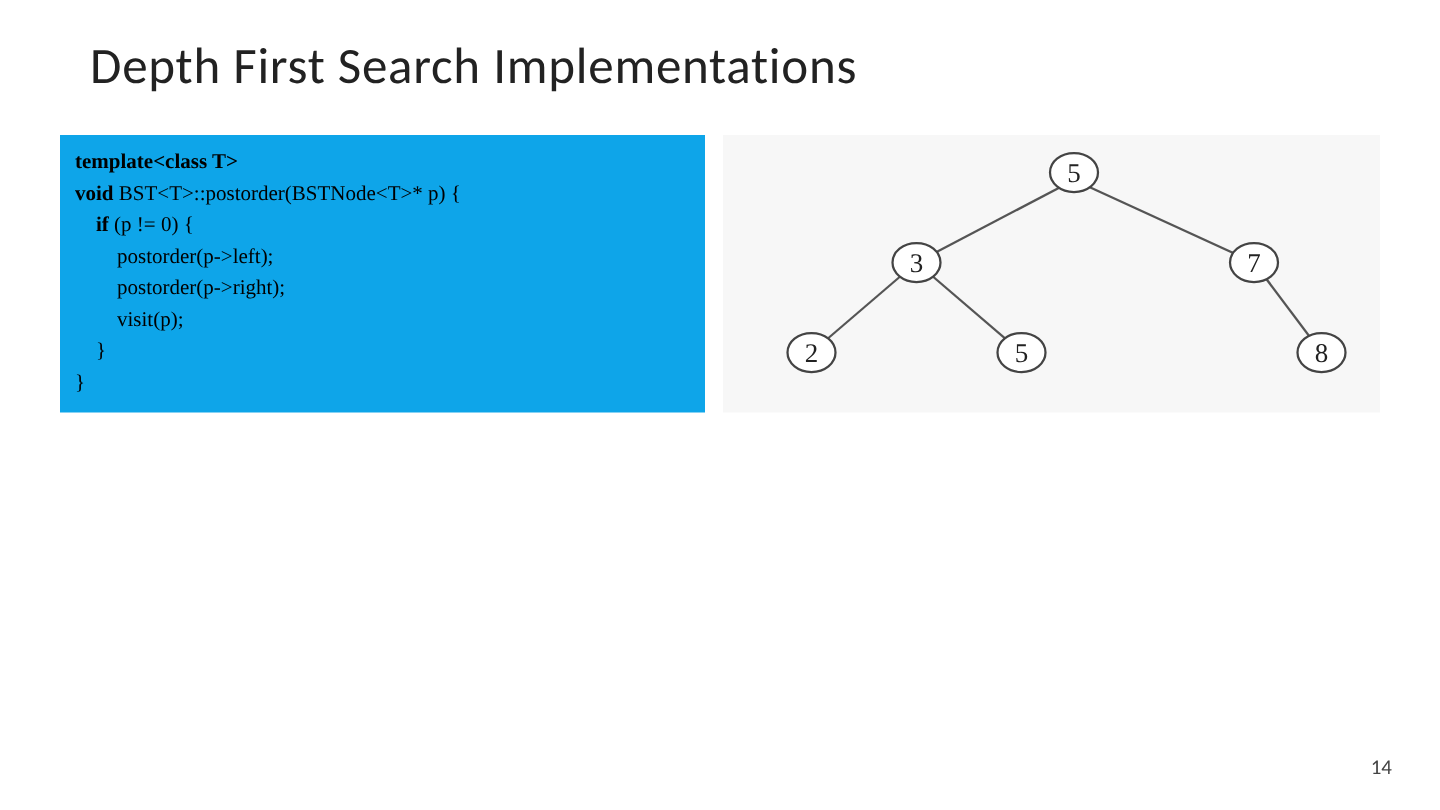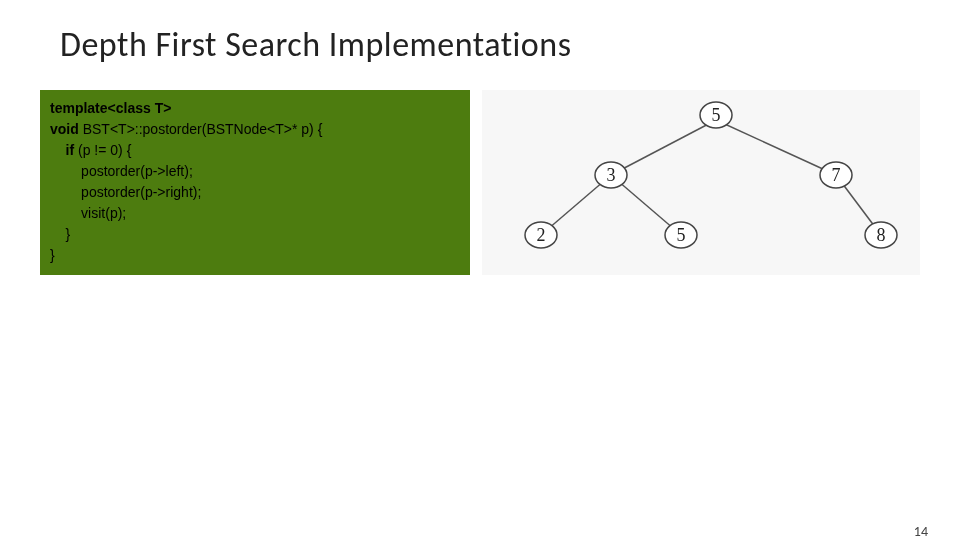--- a/index.html
+++ b/index.html
@@ -23,25 +23,25 @@
   .content {
     position: absolute;
     top: 90px;
     left: 40px;
     right: 40px;
     height: 200px;
     display: flex;
     gap: 12px;
   }
   .code-panel {
-    background: #4d7c0f;
+    background: #0ea5e9;
     width: 430px;
     height: 185px;
     padding: 8px 10px;
-    font-family: Liberation Sans, sans-serif;
+    font-family: Liberation Serif, serif;
     font-size: 14px;
     line-height: 1.5;
     color: #000;
     white-space: pre;
   }
   .code-panel b { font-weight: bold; }
   .tree-panel {
     background: #f7f7f7;
     flex: 1;
     height: 185px;
@@ -63,21 +63,21 @@
     text-anchor: middle;
     dominant-baseline: central;
   }
   .edge {
     stroke: #555;
     stroke-width: 1.5;
     fill: none;
   }
   .page-number {
     position: absolute;
-    bottom: 0;
+    bottom: 20px;
     right: 32px;
     font-size: 14px;
     color: #444;
   }
 </style>
 </head>
 <body>
 
 <h1 class="title">Depth First Search Implementations</h1>
 

